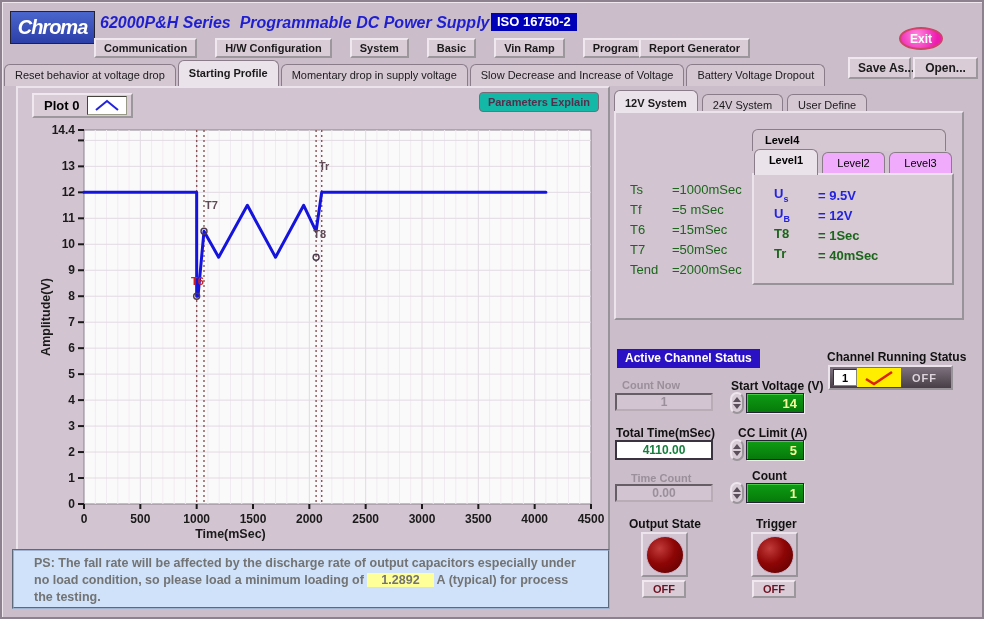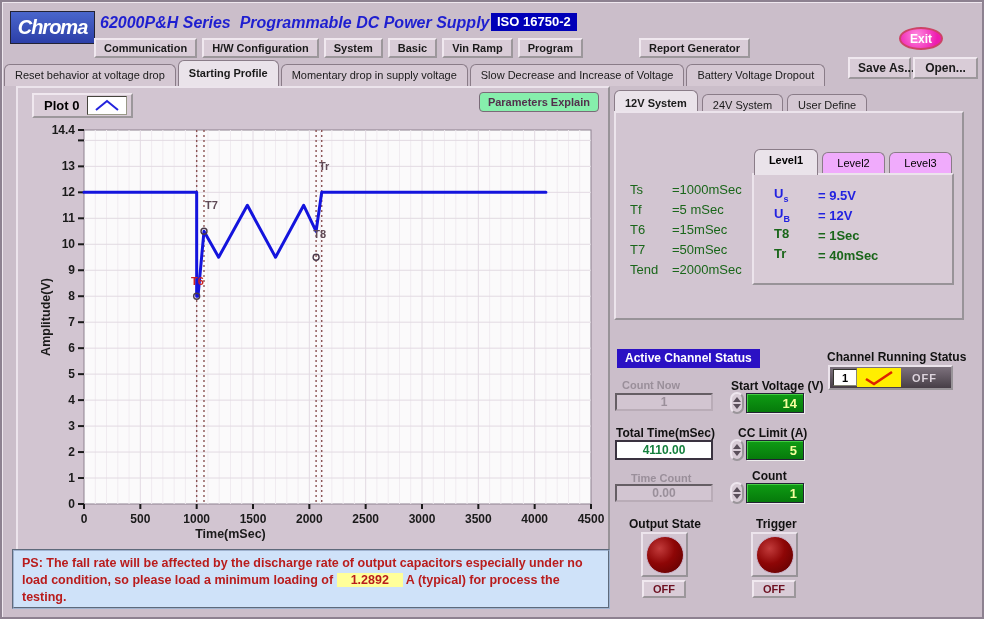--- a/index.html
+++ b/index.html
@@ -4,39 +4,39 @@
 <style>
   * { margin:0; padding:0; box-sizing:border-box; }
   html,body { width:984px; height:619px; }
   body { font-family:"Liberation Sans", sans-serif; background:#cbbeca; position:relative; overflow:hidden; }
   #app { position:absolute; inset:0; border:2px solid #8d8190; box-shadow:inset 1px 1px 0 #efe8ef; background:#cbbeca; }
 
   
   .logo { position:absolute; left:8px; top:9px; width:85px; height:33px; background:linear-gradient(#4a66cc,#2c3fa8); border:1px solid #223; color:#fff; font-weight:bold; font-style:italic; font-size:20px; display:flex; align-items:center; justify-content:center; letter-spacing:-1px; }
   .app-title { position:absolute; left:98px; top:12px; color:#1f1fd0; font-weight:bold; font-style:italic; font-size:16px; white-space:pre; }
   .iso-badge { position:absolute; left:489px; top:11px; background:#0000b8; color:#fff; font-weight:bold; font-size:13px; padding:1px 6px 2px; }
-  .menu-row { position:absolute; left:92px; top:36px; display:flex; gap:5px; }
+  .menu-row { position:absolute; left:92px; top:36px; display:flex; gap:18px; }
   .btn3d { background:#d9ccd7; border:2px outset #f0e8ef; font-family:inherit; font-weight:bold; font-size:11px; color:#1a1a1a; padding:2px 8px; cursor:pointer; white-space:nowrap; }
   .report-btn { position:absolute; left:637px; top:36px; }
   .exit-btn { position:absolute; left:897px; top:25px; width:44px; height:23px; border-radius:50%; background:radial-gradient(circle at 40% 35%, #ff8ae0, #ee1bb0 75%); border:2px solid #c46; color:#fff; font-weight:bold; font-size:12px; display:flex; align-items:center; justify-content:center; cursor:pointer; }
   .saveopen { position:absolute; top:55px; height:22px; font-size:12px; }
   .save-btn { left:846px; width:63px; }
   .open-btn { left:911px; width:65px; }
 
   
   .tab-row { position:absolute; left:2px; top:58px; display:flex; align-items:flex-end; gap:2px; }
   .tab { border:1px solid #8a7c88; border-bottom:none; border-radius:6px 6px 0 0; background:#d5c8d3; padding:4px 10px 5px; font-size:11px; color:#1a1a1a; cursor:pointer; white-space:nowrap; }
   .tab.active { background:#eae3ea; font-weight:bold; padding-top:6px; padding-bottom:7px; }
 
   
   .plot-panel { position:absolute; left:14px; top:84px; width:594px; height:505px; background:#d2c5d1; border:2px outset #ece4ec; }
   .legend-box { position:absolute; left:14px; top:5px; height:25px; background:#d9ccd7; border:2px outset #f0e8ef; display:flex; align-items:center; padding:0 4px 0 10px; gap:8px; cursor:pointer; }
   .legend-box .lbl { font-weight:bold; font-size:13px; }
   .legend-swatch { width:40px; height:19px; background:#fff; border:1px inset #998; display:flex; align-items:center; justify-content:center; }
-  .pe-btn { position:absolute; right:9px; top:4px; border:1px solid #7a6a78; border-radius:4px; background:#86efac; color:#53304d; font-weight:bold; font-size:11px; padding:3px 8px; cursor:pointer; }
+  .pe-btn { position:absolute; right:9px; top:4px; border:1px solid #7a6a78; border-radius:4px; background:#14b8a6; color:#53304d; font-weight:bold; font-size:11px; padding:3px 8px; cursor:pointer; }
   #chart-svg { position:absolute; left:20px; top:30px; }
 
   
   .sys-tab-row { position:absolute; left:612px; top:88px; display:flex; align-items:flex-end; gap:4px; }
   .rt-panel { position:absolute; left:612px; top:109px; width:350px; height:209px; background:#d2c5d1; border:2px outset #ece4ec; }
   .timing { position:absolute; left:14px; top:66px; color:#1a661a; font-weight:normal; font-size:13px; }
   .timing .row { display:flex; height:20px; align-items:center; }
   .timing .nm { min-width:42px; }
   .lvl4-tab { position:absolute; left:136px; top:16px; width:194px; height:22px; border:1px solid #8a7c88; border-bottom:none; border-radius:6px 6px 0 0; background:#d5c8d3; font-size:11px; font-weight:bold; padding:4px 0 0 12px; cursor:pointer; }
   .lvl-tab { position:absolute; border:1px solid #8a7c88; border-bottom:none; border-radius:6px 6px 0 0; background:#f0abfc; font-size:11px; text-align:center; cursor:pointer; padding-top:4px; }
@@ -61,21 +61,21 @@
   .gdisp { position:absolute; width:58px; height:20px; background:linear-gradient(#0f9c14,#067a0b); border:1px solid #223; box-shadow:inset 1px 1px 0 #4c4, 1px 1px 0 #eee; color:#f6ff9e; font-weight:bold; font-size:13px; display:flex; align-items:center; justify-content:flex-end; padding-right:6px; }
   .crs-widget { position:absolute; left:826px; top:363px; width:125px; height:25px; border:2px outset #ece4ec; background:linear-gradient(#7c717c,#473e47); display:flex; align-items:center; padding:0 3px; gap:0; }
   .crs-ch { width:24px; height:17px; background:#fff; border:1px inset #887; font-weight:bold; font-size:11px; display:flex; align-items:center; justify-content:center; }
   .crs-check { width:44px; height:19px; background:#ffee00; display:flex; align-items:center; justify-content:center; cursor:pointer; }
   .crs-state { flex:1; text-align:center; color:#ddd4dd; font-weight:bold; font-size:11px; letter-spacing:1px; }
   .rbtn-box { position:absolute; width:47px; height:45px; background:#d2c5d1; border:2px outset #ece4ec; display:flex; align-items:center; justify-content:center; }
   .rbtn { width:38px; height:38px; border-radius:50%; background:radial-gradient(circle at 35% 32%, #c23b3b 0%, #8e0606 45%, #570000 100%); border:1px solid #caafc6; cursor:pointer; }
   .offbtn { position:absolute; width:44px; height:18px; background:#d9ccd7; border:2px outset #f0e8ef; color:#6d1020; font-weight:bold; font-size:11px; display:flex; align-items:center; justify-content:center; cursor:pointer; }
 
   
-  .note { position:absolute; left:10px; top:547px; width:598px; height:60px; background:#cfe2f9; border:2px groove #9fb2cf; padding:4px 8px; font-weight:bold; font-size:12.5px; color:#b91c1c; line-height:1.35; }
+  .note { position:absolute; left:10px; top:547px; width:598px; height:60px; background:#cfe2f9; border:2px groove #9fb2cf; padding:4px 20px; font-weight:bold; font-size:12.5px; color:#737373; line-height:1.35; }
   .note .hl { background:#ffff99; padding:0 14px; }
 </style>
 </head>
 <body>
 
 <div id="app">
 
   <div class="logo">Chroma</div>
   <div class="app-title">62000P&amp;H Series  Programmable DC Power Supply</div>
   <div class="iso-badge">ISO 16750-2</div>
@@ -269,20 +269,21 @@
         <div class="row">
           <span class="nm">T7</span>
           <span>=50mSec</span>
         </div>
 
         <div class="row">
           <span class="nm">Tend</span>
           <span>=2000mSec</span>
         </div>
       </div>
+    <div class="lvl4-tab">Level4</div>
     <div class="lvl-tab lvl1">Level1</div>
     <div class="lvl-tab lvl2">Level2</div>
     <div class="lvl-tab lvl3">Level3</div>
     <div class="lvl-content">
 
 
         <div class="lv-row" style="color: rgb(34, 34, 224);">
           <span class="lv-name"><span>U</span><sub>s</sub></span>
           <span>= 9.5V</span>
         </div>

